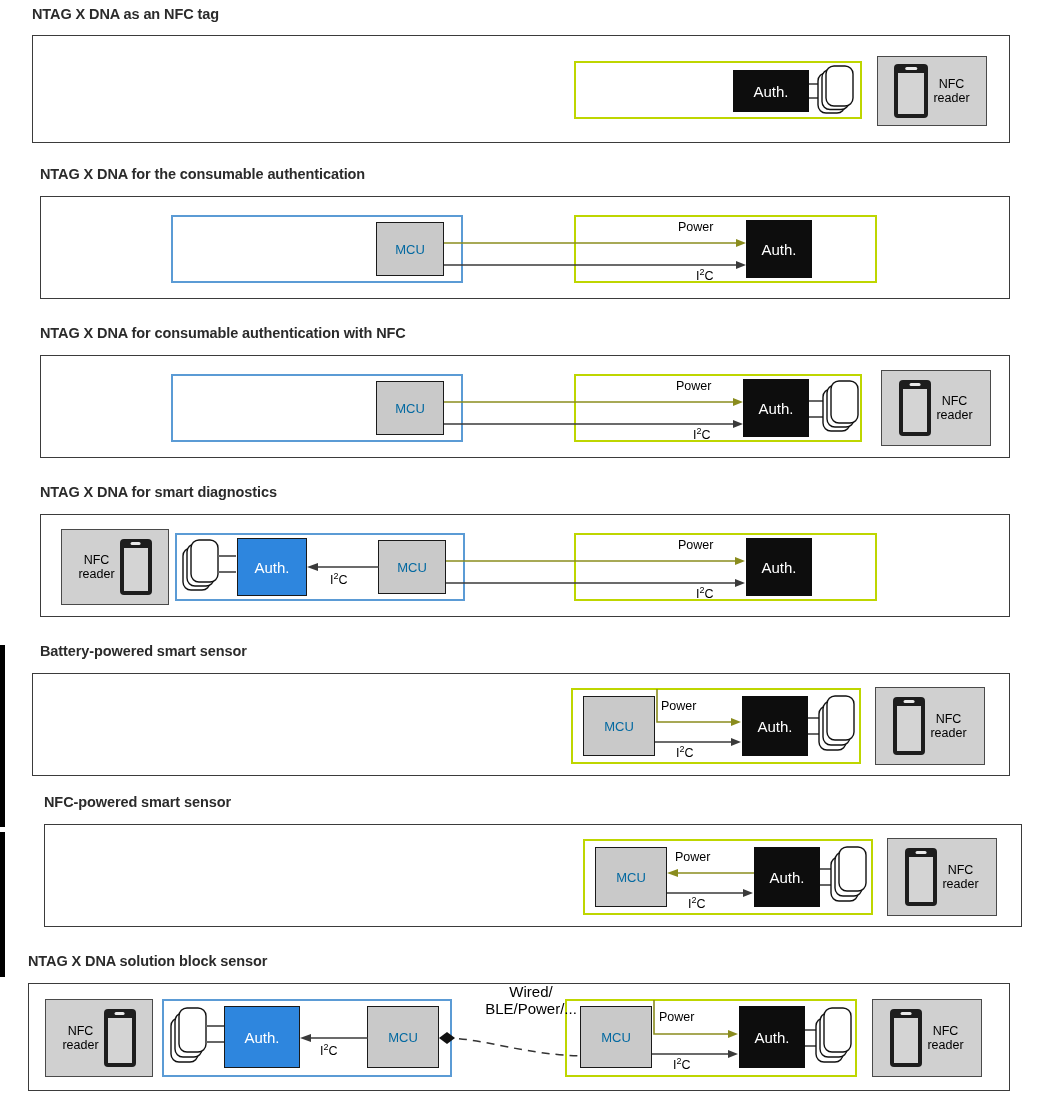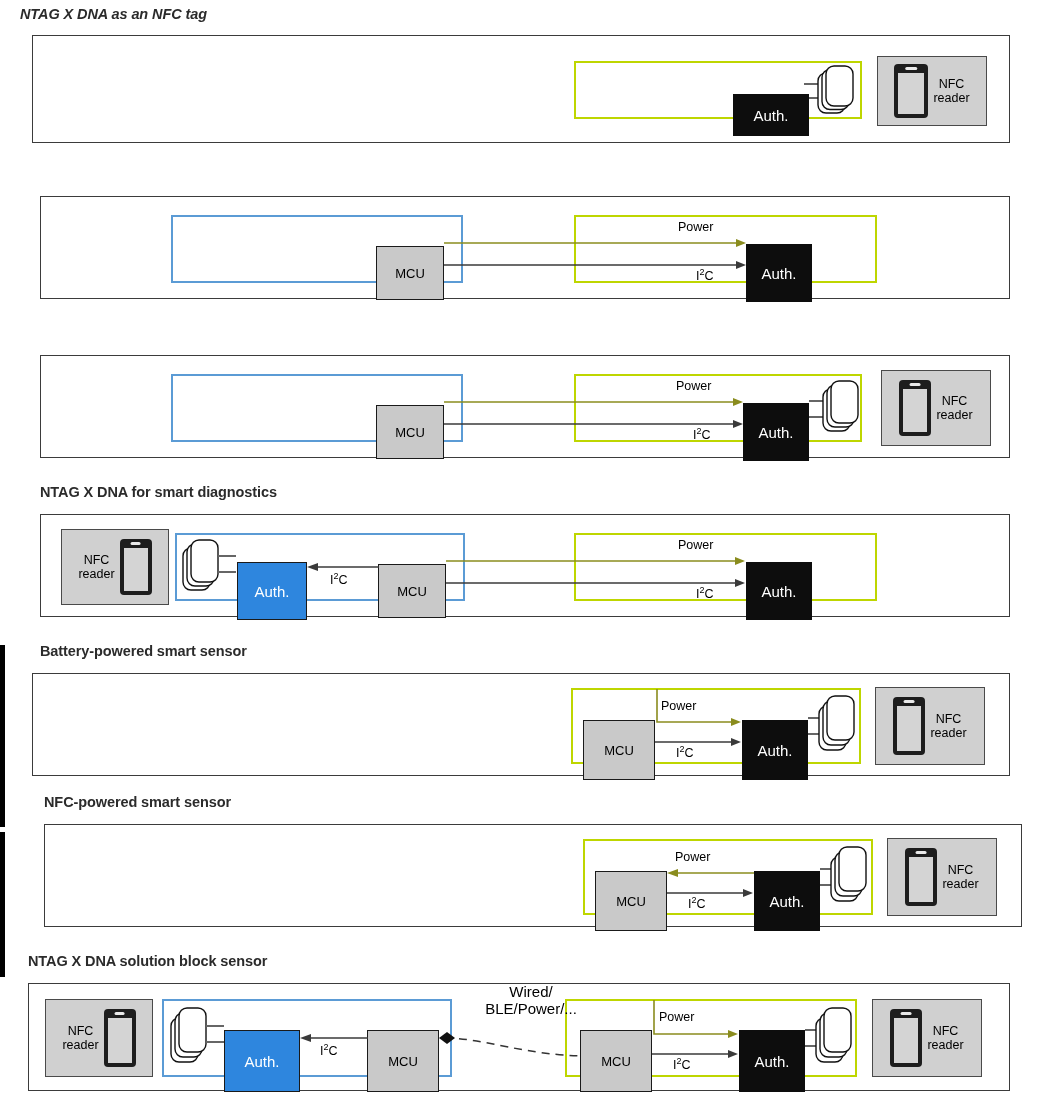--- a/index.html
+++ b/index.html
@@ -25,23 +25,23 @@
 
   
   .frame{position:absolute;box-sizing:border-box;background:transparent;}
   .frame.green{border:2.4px solid #BED600;}
   .frame.blue{border:2.4px solid #5B9BD5;}
 
   
   .blk{
     position:absolute;box-sizing:border-box;
     display:flex;align-items:center;justify-content:center;
-    font-size:13px;white-space:nowrap;margin-top:24px;
-  }
-  .blk.mcu{background:#C9C9C9;border:1.8px solid #1a1a1a;color:#000000;}
+    font-size:13px;white-space:nowrap;
+  }
+  .blk.mcu{background:#C9C9C9;border:1.8px solid #1a1a1a;color:#0369a1;}
   .blk.auth-black{background:#0d0d0d;color:#fff;font-size:15px;}
   .blk.auth-blue{background:#2E86DE;color:#fff;font-size:15px;border:1.8px solid #1a1a1a;}
 
   
   .reader{
     position:absolute;background:#D0D0D0;border:1.4px solid #4a4a4a;
     box-sizing:border-box;display:flex;align-items:center;
     justify-content:center;gap:5px;
   }
   .reader.rev{flex-direction:row-reverse;}
@@ -69,21 +69,21 @@
   .clabel.multi{text-align:center;font-size:15px;}
   sup{font-size:0.72em;vertical-align:super;}
 </style>
 </head>
 <body>
 
 <div class="edge-bar" style="top:645px;height:182px;"></div>
 <div class="edge-bar" style="top:832px;height:145px;"></div>
 
 <div class="section" style="left:0;top:6px;width:1051px;height:150px;">
-  <div class="sec-title" style="left:20px;font-style:italic;">NTAG X DNA as an NFC tag</div>
+  <div class="sec-title" style="left:32px;">NTAG X DNA as an NFC tag</div>
 
   <div class="panel" style="left:32px;top:29px;width:978px;height:108px;">
 
     <div class="frame green" style="left:541px;top:25px;width:288px;height:58px;"></div>
 
     <div class="coil" style="left:771px;top:28px;">
       <svg width="56" height="54" viewBox="0 0 56 54">
         <line x1="0" y1="20" x2="16" y2="20" stroke="#666" stroke-width="2"></line>
         <line x1="0" y1="34" x2="16" y2="34" stroke="#666" stroke-width="2"></line>
         <rect x="14" y="9" width="27" height="40" rx="8" fill="#fff" stroke="#111" stroke-width="1.4"></rect>
@@ -103,20 +103,21 @@
       </div>
       <div class="rlabel">
         <div>NFC</div>
         <div>reader</div>
       </div>
     </div>
   </div>
 </div>
 
 <div class="section" style="left:0;top:166px;width:1051px;height:152px;">
+  <div class="sec-title" style="left:40px;">NTAG X DNA for the consumable authentication</div>
 
   <div class="panel" style="left:40px;top:30px;width:970px;height:103px;">
 
     <div class="frame blue" style="left:130px;top:18px;width:292px;height:68px;"></div>
     <div class="frame green" style="left:533px;top:18px;width:303px;height:68px;"></div>
 
     <div class="blk mcu" style="left:335px;top:25px;width:68px;height:54px;">
       <span>MCU</span>
     </div>
 
@@ -138,20 +139,21 @@
         <polygon points="302,6 292,2 292,10" fill="#3a3a3a"></polygon>
       </svg>
     </div>
     <div class="clabel" style="left:655px;top:71px;">
       <span>I</span><sup>2</sup><span>C</span>
     </div>
   </div>
 </div>
 
 <div class="section" style="left:0;top:325px;width:1051px;height:152px;">
+  <div class="sec-title" style="left:40px;">NTAG X DNA for consumable authentication with NFC</div>
 
   <div class="panel" style="left:40px;top:30px;width:970px;height:103px;">
 
     <div class="frame blue" style="left:130px;top:18px;width:292px;height:68px;"></div>
     <div class="frame green" style="left:533px;top:18px;width:288px;height:68px;"></div>
 
     <div class="blk mcu" style="left:335px;top:25px;width:68px;height:54px;">
       <span>MCU</span>
     </div>
 

